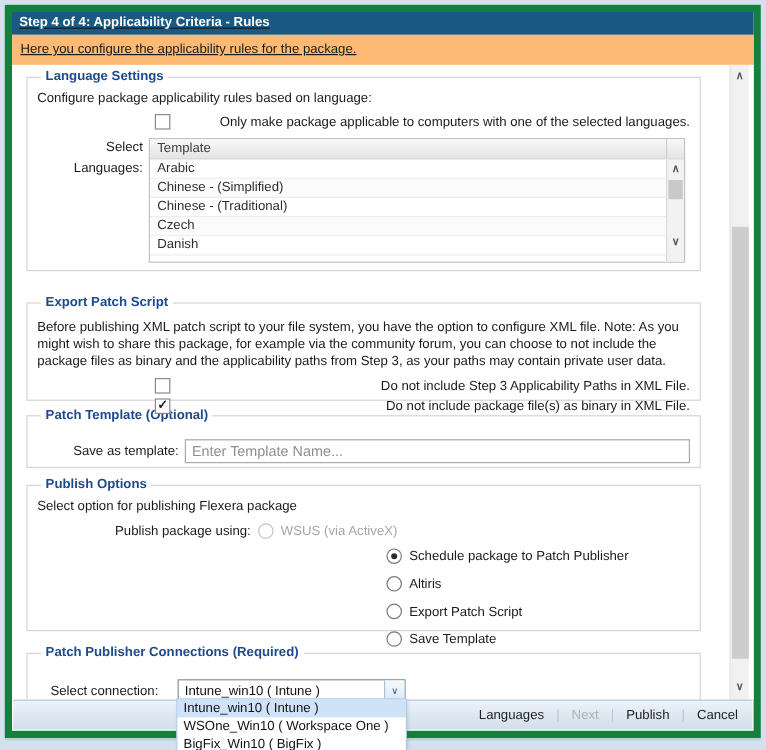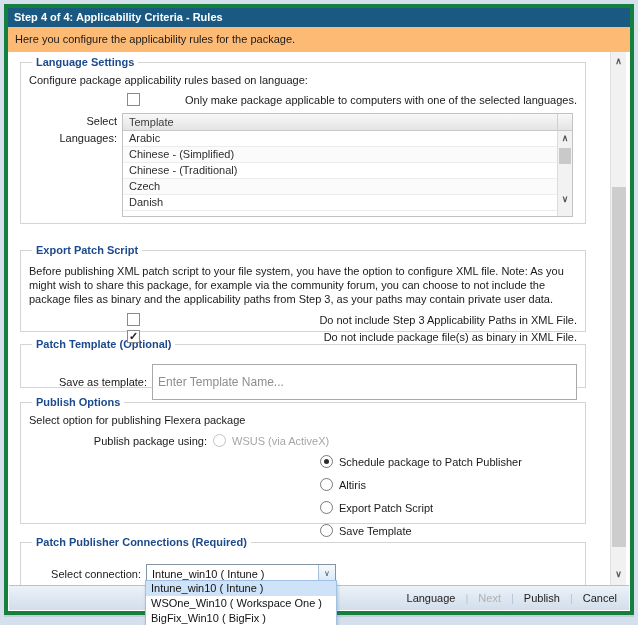--- a/index.html
+++ b/index.html
@@ -7,22 +7,23 @@
   body {
     font-family: "Liberation Sans", sans-serif;
     font-size: 11px;
     background: #d5e0ec;
     position: relative;
     overflow: hidden;
     color:#1a1a1a;
   }
   .window {
     position: absolute; left:4px; top:4px; right:4px; bottom:10px;
-    background:#fff; border:4px solid #15803d;
+    background:#fff; border:6px solid #15803d;
     box-shadow: 0 2px 0 #bfcddd;
+    text-decoration: underline;
   }
   .titlebar {
     height:19px; background:#1a5a82; color:#fff;
     font-weight:bold; line-height:19px; padding-left:6px;
   }
   .subtitle {
     height:41px; line-height:24px; padding-left:7px;
     border-bottom:1px solid #d6d6d6; background:#fdba74;
   }
   .viewport {
@@ -80,41 +81,41 @@
   }
   .inner-scroll .up { top:1px; }
   .inner-scroll .down { top:62px; }
   .inner-thumb { position:absolute; left:1px; width:12px; top:17px; height:16px; background:#c9c9c9; }
   
   .para { margin-top:6px; line-height:14px; }
   
   .tpl-row { display:flex; align-items:center; margin-top:12px; }
   .tpl-label { width:118px; text-align:right; margin-right:5px; flex:0 0 118px; }
   .tpl-input {
-    flex:1; height:36px; border:1px solid #a9a9a9; padding:0 5px;
+    flex:1; height:20px; border:1px solid #a9a9a9; padding:0 5px;
     font-family:"Liberation Sans", sans-serif; font-size:12px; color:#404040;
   }
   .tpl-input::placeholder { color:#8e8e8e; opacity:1; }
   
   .pub-row1 { display:flex; align-items:center; margin-top:8px; }
   .pub-label { width:178px; text-align:right; margin-right:6px; flex:0 0 178px; }
   .radio {
     width:13px; height:13px; border:1px solid #787878; border-radius:50%;
     display:inline-block; margin-right:6px; position:relative; flex:0 0 13px; background:#fff;
   }
   .radio-row { display:flex; align-items:center; height:17px; margin:6px 0 0 291px; }
   .radio-row.selected .radio::after, .pub-row1.selected .radio::after {
     content:""; position:absolute; left:3px; top:3px; width:5px; height:5px;
     border-radius:50%; background:#2b2b2b;
   }
   .radio-row.disabled .radio, .pub-row1.disabled .radio { border-color:#c3c3c3; }
   .radio-row.disabled .rlabel, .pub-row1.disabled .rlabel { color:#a6a6a6; }
   
   .conn-row { display:flex; align-items:center; margin-top:14px; }
-  .conn-label { width:112px; text-align:right; margin-right:5px; flex:0 0 112px; }
+  .conn-label { width:112px; text-align:center; margin-right:5px; flex:0 0 112px; }
   .combo {
     width:190px; height:20px; border:1px solid #85929f; background:#fff;
     display:flex; align-items:center; position:relative;
   }
   .combo-value { flex:1; padding-left:5px; line-height:18px; color:#111; }
   .combo-btn {
     width:17px; height:18px; border-left:1px solid #a8c0dc;
     background:linear-gradient(#f5f9fd,#d9e7f7); text-align:center;
     line-height:17px; font-size:8px; color:#3a5a7a;
   }
@@ -254,21 +255,21 @@
     </div>
   </div>
 
   <div class="dropdown" id="dd-list">
       <div class="dd-item selected">Intune_win10 ( Intune )</div>
       <div class="dd-item">WSOne_Win10 ( Workspace One )</div>
       <div class="dd-item">BigFix_Win10 ( BigFix )</div>
     </div>
 
   <div class="footer" id="footer-bar">
-      <span class="fbtn">Language</span>
+      <span class="fbtn">Languages</span>
       <span class="fsep">|</span>
       <span class="fbtn disabled">Next</span>
       <span class="fsep">|</span>
       <span class="fbtn">Publish</span>
       <span class="fsep">|</span>
       <span class="fbtn">Cancel</span>
     </div>
 
 </div>
 

